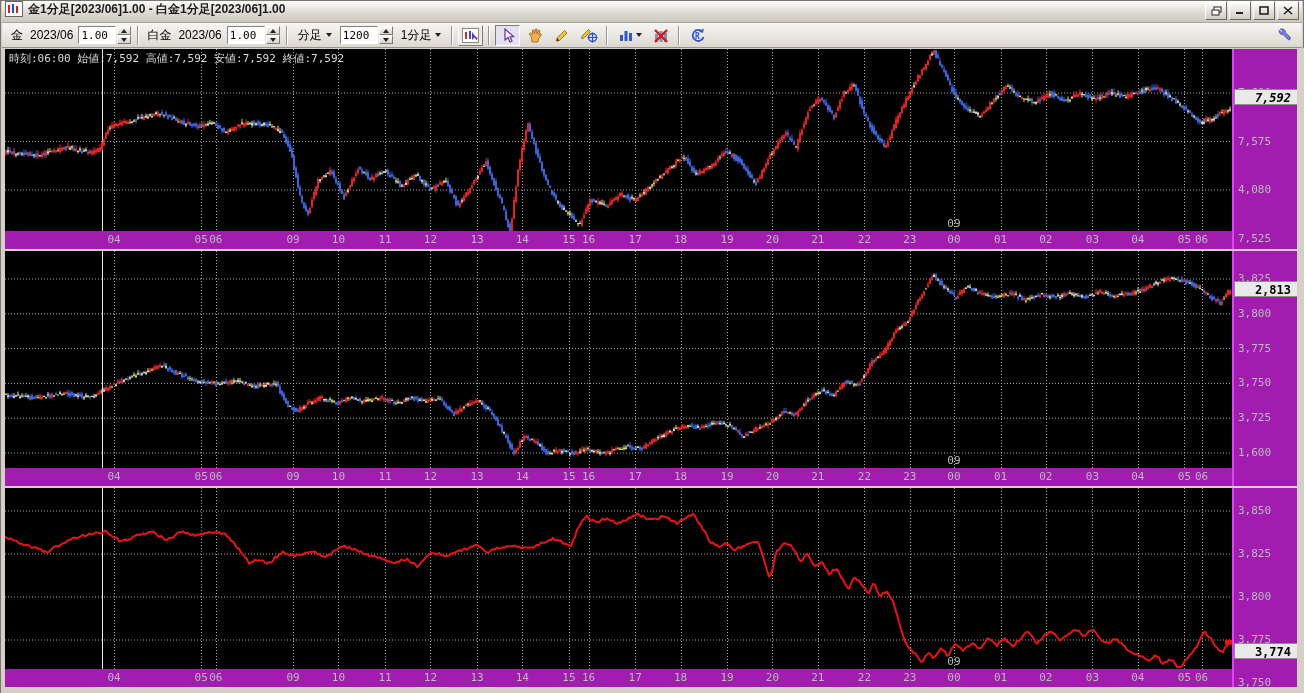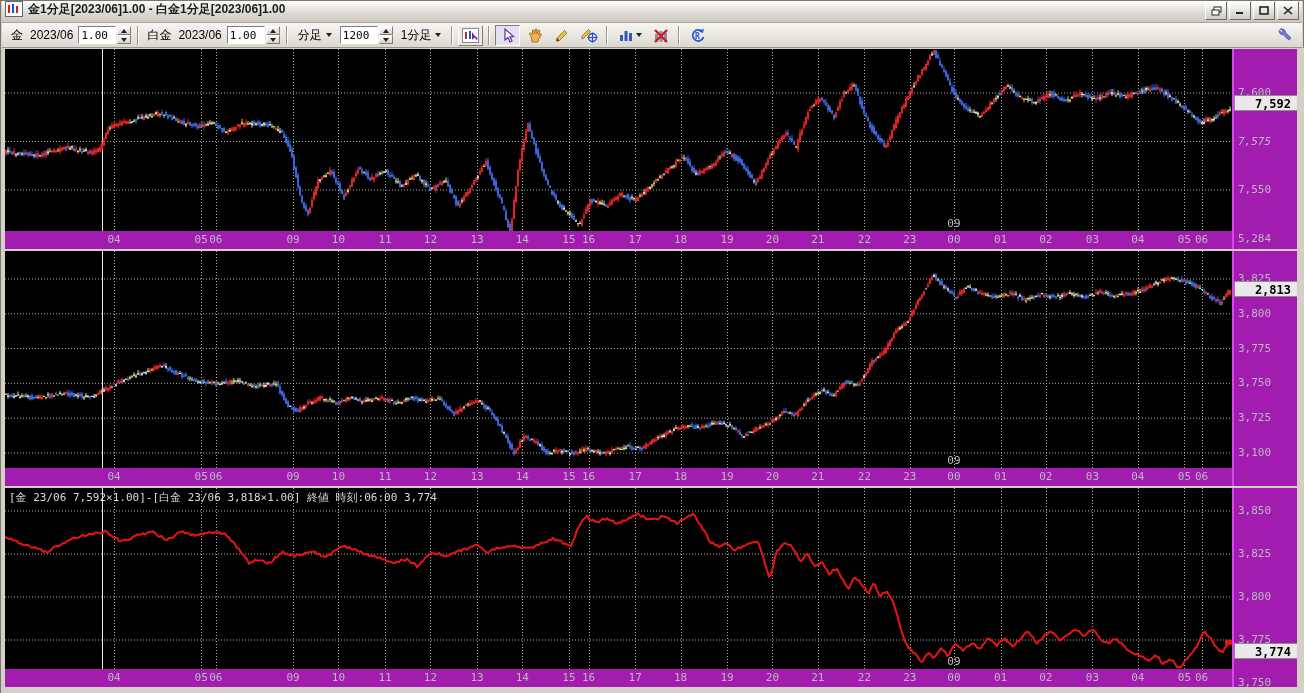--- a/index.html
+++ b/index.html
@@ -200,20 +200,21 @@
     <span class="iconbtn wrench">
       <svg width="16" height="16">
           <path d="M4.2 2.2 A3.6 3.6 0 0 1 9.5 5.4 L14 10 A1.6 1.6 0 0 1 11.7 12.3 L7.2 7.7 A3.6 3.6 0 0 1 3.2 3.2 L5.6 5.4 L7.4 3.8 Z" fill="#7a7ad0" stroke="#4646a8" stroke-width="0.7"></path>
         </svg>
     </span>
   </div>
 
   <div class="charts">
     <div class="panel" id="panel0" style="top:1px;height:200px">
       <div class="plot" id="plot0" style="height:182px">
+        <div class="info">時刻:06:00 始値:7,592 高値:7,592 安値:7,592 終値:7,592</div>
         <div class="datelab" id="date0" style="left: 948.924px;">09</div>
       <svg width="1227" height="182">
             <line x1="0" y1="44" x2="1227" y2="44" stroke="#a8adad" stroke-width="1" stroke-dasharray="1 2"></line>
             <line x1="0" y1="92.5" x2="1227" y2="92.5" stroke="#a8adad" stroke-width="1" stroke-dasharray="1 2"></line>
             <line x1="0" y1="141" x2="1227" y2="141" stroke="#a8adad" stroke-width="1" stroke-dasharray="1 2"></line>
             <line x1="109.5" y1="0" x2="109.5" y2="182" stroke="#a8adad" stroke-width="1" stroke-dasharray="1 2"></line>
             <line x1="196.5" y1="0" x2="196.5" y2="182" stroke="#a8adad" stroke-width="1" stroke-dasharray="1 2"></line>
             <line x1="211.5" y1="0" x2="211.5" y2="182" stroke="#a8adad" stroke-width="1" stroke-dasharray="1 2"></line>
             <line x1="288.5" y1="0" x2="288.5" y2="182" stroke="#a8adad" stroke-width="1" stroke-dasharray="1 2"></line>
             <line x1="333.5" y1="0" x2="333.5" y2="182" stroke="#a8adad" stroke-width="1" stroke-dasharray="1 2"></line>
@@ -271,24 +272,24 @@
           <div class="xlab" style="left: 995.512px;">01</div>
           <div class="xlab" style="left: 1040.87px;">02</div>
           <div class="xlab" style="left: 1087.46px;">03</div>
           <div class="xlab" style="left: 1132.82px;">04</div>
           <div class="xlab" style="left: 1179.41px;">05</div>
           <div class="xlab" style="left: 1196.58px;">06</div>
         </div>
       <div class="ystrip" id="ystrip0" style="height:200px">
           <div class="ylab" style="top: -11.5px;">7,625</div>
           <div class="ylab" style="top: 37px;">7,600</div>
-          <div class="ylab" style="top: 85.5px; font-style: italic;">7,575</div>
-          <div class="ylab" style="top: 134px;">7,550</div>
-          <div class="ylab" style="top: 182.5px;">5,284</div>
-          <div class="ytag" style="top: 46px;">7,592</div>
+          <div class="ylab" style="top: 85.5px;">7,575</div>
+          <div class="ylab" style="top: 134px;">4,080</div>
+          <div class="ylab" style="top: 182.5px;">7,525</div>
+          <div class="ytag" style="top: 40px; font-style: italic;">7,592</div>
         </div>
     </div>
     <div class="panel" id="panel1" style="top:203px;height:235px">
       <div class="plot" id="plot1" style="height:217px">
         <div class="datelab" id="date1" style="left: 948.924px;">09</div>
       <svg width="1227" height="217">
             <line x1="0" y1="28" x2="1227" y2="28" stroke="#a8adad" stroke-width="1" stroke-dasharray="1 2"></line>
             <line x1="0" y1="62.8" x2="1227" y2="62.8" stroke="#a8adad" stroke-width="1" stroke-dasharray="1 2"></line>
             <line x1="0" y1="97.6" x2="1227" y2="97.6" stroke="#a8adad" stroke-width="1" stroke-dasharray="1 2"></line>
             <line x1="0" y1="132.39999999999998" x2="1227" y2="132.39999999999998" stroke="#a8adad" stroke-width="1" stroke-dasharray="1 2"></line>
@@ -356,27 +357,26 @@
           <div class="xlab" style="left: 1132.82px;">04</div>
           <div class="xlab" style="left: 1179.41px;">05</div>
           <div class="xlab" style="left: 1196.58px;">06</div>
         </div>
       <div class="ystrip" id="ystrip1" style="height:235px">
           <div class="ylab" style="top: 21px;">3,825</div>
           <div class="ylab" style="top: 55.8px;">3,800</div>
           <div class="ylab" style="top: 90.6px;">3,775</div>
           <div class="ylab" style="top: 125.4px;">3,750</div>
           <div class="ylab" style="top: 160.2px;">3,725</div>
-          <div class="ylab" style="top: 195px;">3,100</div>
+          <div class="ylab" style="top: 195px;">1,600</div>
           <div class="ytag" style="top: 29.744px;">2,813</div>
         </div>
     </div>
     <div class="panel" id="panel2" style="top:440px;height:199px">
       <div class="plot" id="plot2" style="height:181px">
-        <div class="info">[金 23/06 7,592×1.00]-[白金 23/06 3,818×1.00] 終値 時刻:06:00 3,774</div>
         <div class="datelab" id="date2" style="left: 948.924px;">09</div>
       <svg width="1227" height="181">
             <line x1="0" y1="23" x2="1227" y2="23" stroke="#a8adad" stroke-width="1" stroke-dasharray="1 2"></line>
             <line x1="0" y1="66" x2="1227" y2="66" stroke="#a8adad" stroke-width="1" stroke-dasharray="1 2"></line>
             <line x1="0" y1="109" x2="1227" y2="109" stroke="#a8adad" stroke-width="1" stroke-dasharray="1 2"></line>
             <line x1="0" y1="152" x2="1227" y2="152" stroke="#a8adad" stroke-width="1" stroke-dasharray="1 2"></line>
             <line x1="109.5" y1="0" x2="109.5" y2="181" stroke="#a8adad" stroke-width="1" stroke-dasharray="1 2"></line>
             <line x1="196.5" y1="0" x2="196.5" y2="181" stroke="#a8adad" stroke-width="1" stroke-dasharray="1 2"></line>
             <line x1="211.5" y1="0" x2="211.5" y2="181" stroke="#a8adad" stroke-width="1" stroke-dasharray="1 2"></line>
             <line x1="288.5" y1="0" x2="288.5" y2="181" stroke="#a8adad" stroke-width="1" stroke-dasharray="1 2"></line>

